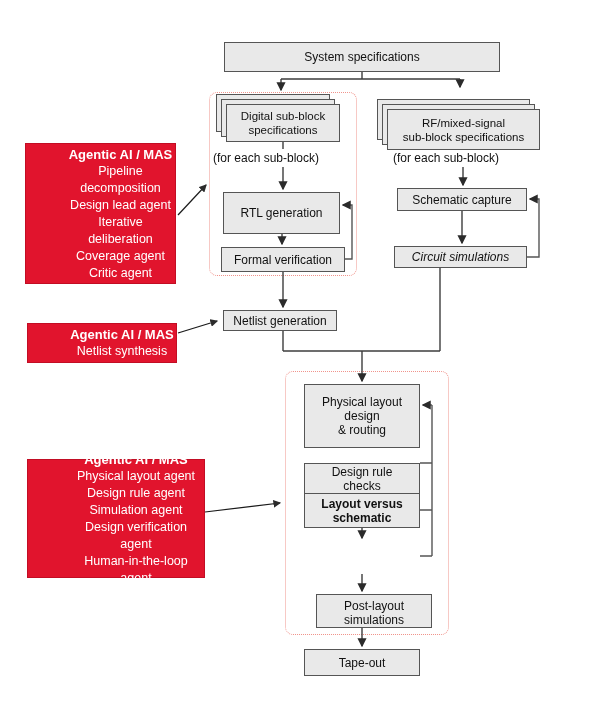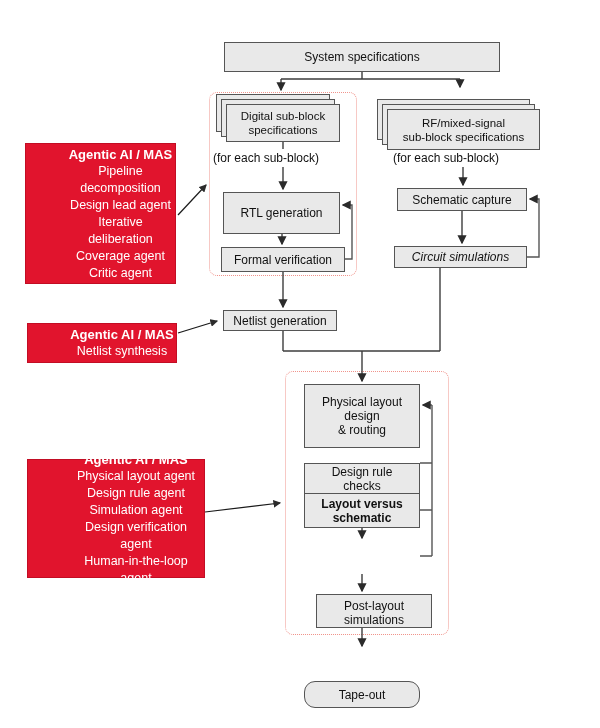--- a/index.html
+++ b/index.html
@@ -126,21 +126,21 @@
 
   <div class="node" style="left:304px;top:384px;width:116px;height:64px;"><span>Physical layout
 design
 &amp; routing</span></div>
   <div class="node" style="left:304px;top:447px;width:116px;height:32px;margin-top:16px;"><span>Design rule
 checks</span></div>
   <div class="node" style="left:304px;top:493px;width:116px;height:35px;font-weight:bold;"><span>Layout versus
 schematic</span></div>
   <div class="node" style="left:316px;top:594px;width:116px;height:34px;align-items:flex-end;"><span>Post-layout
 simulations</span></div>
-  <div class="node" style="left:304px;top:681px;width:116px;height:27px;border-radius:11px;"><span>Tape-out</span></div>
+  <div class="node" style="left:304px;top:649px;width:116px;height:27px;"><span>Tape-out</span></div>
 
   <div class="agent-box" style="left:25px;top:143px;width:151px;height:141px;">
     <div class="agent-title">Agentic AI / MAS</div>
     <div class="agent-line">Pipeline decomposition</div>
     <div class="agent-line">Design lead agent</div>
     <div class="agent-line">Iterative deliberation</div>
     <div class="agent-line">Coverage agent</div>
     <div class="agent-line">Critic agent</div>
   </div>
 

